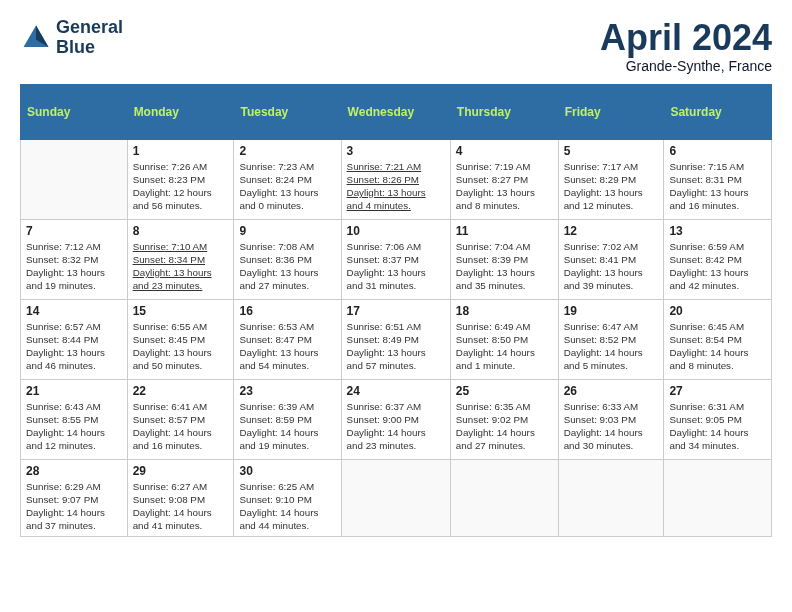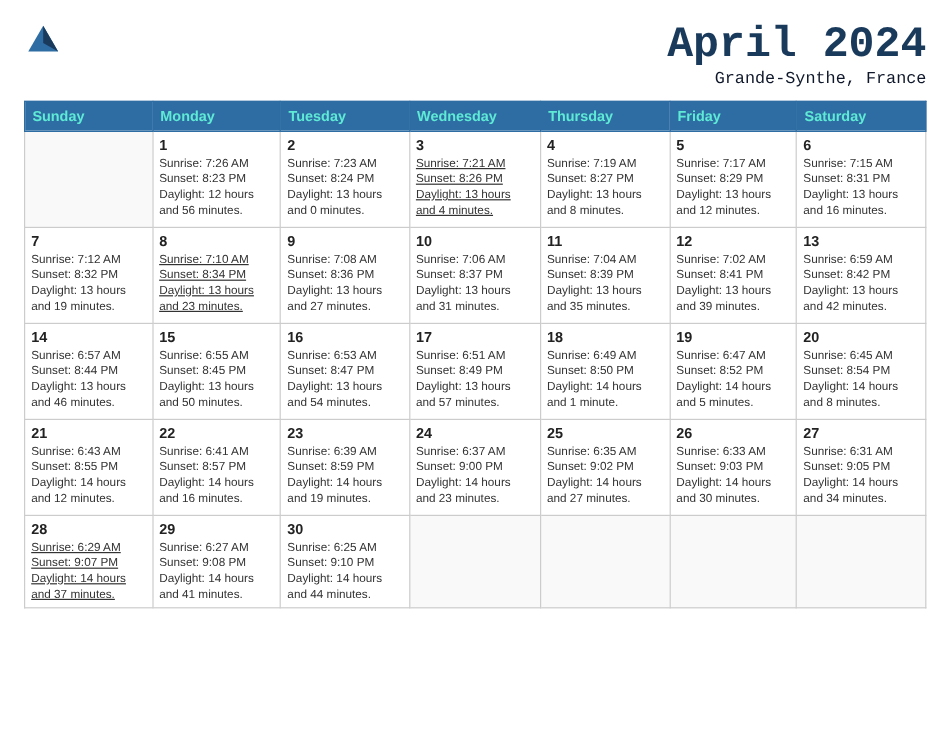--- a/index.html
+++ b/index.html
@@ -35,42 +35,41 @@
     }
     .logo-text span {
       display: block;
     }
     .logo-icon {
       width: 32px;
       height: 32px;
     }
     .title-block {
       text-align: right;
-      font-family: Liberation Mono, monospace;
     }
     .month-title {
       font-size: 36px;
       font-weight: bold;
       color: #1a3a5c;
       line-height: 1.1;
     }
     .subtitle {
       font-size: 14px;
       color: #0f172a;
     }
     .calendar-table {
       width: 100%;
       border-collapse: collapse;
       font-size: 10.5px;
     }
     .calendar-table th {
       background: #2e6da4;
-      color: #5eead4;
+      color: #bef264;
       text-align: left;
-      padding: 5px 6px;
+      padding: 20px 6px;
       font-size: 12px;
       font-weight: bold;
       border: 1px solid #2e6da4;
     }
     .calendar-table td {
       border: 1px solid #ccc;
       vertical-align: top;
       padding: 4px 5px;
       width: 113px;
       height: 80px;
@@ -97,20 +96,24 @@
 </head>
 <body>
 
 <div class="page">
   <div class="header">
     <div class="logo">
       <svg class="logo-icon" viewBox="0 0 36 36" xmlns="http://www.w3.org/2000/svg">
         <polygon points="18,4 32,28 4,28" fill="#2e6da4"></polygon>
         <polygon points="18,4 32,28 18,20" fill="#1a3a5c"></polygon>
       </svg>
+      <div class="logo-text">
+        <span>General</span>
+        <span>Blue</span>
+      </div>
     </div>
     <div class="title-block">
       <div class="month-title">April 2024</div>
       <div class="subtitle">Grande-Synthe, France</div>
     </div>
   </div>
 
   <table class="calendar-table">
     <thead>
       <tr>
@@ -318,21 +321,21 @@
             <div class="day-number">27</div>
             <div class="day-info" style="white-space: pre-line;">Sunrise: 6:31 AM
 Sunset: 9:05 PM
 Daylight: 14 hours
 and 34 minutes.</div>
           </td>
         </tr>
         <tr class="last-row">
           <td>
             <div class="day-number">28</div>
-            <div class="day-info" style="white-space: pre-line; text-decoration: underline;">Sunrise: 6:29 AM
+            <div class="day-info" style="white-space: pre-line;">Sunrise: 6:29 AM
 Sunset: 9:07 PM
 Daylight: 14 hours
 and 37 minutes.</div>
           </td>
           <td>
             <div class="day-number">29</div>
             <div class="day-info" style="white-space: pre-line;">Sunrise: 6:27 AM
 Sunset: 9:08 PM
 Daylight: 14 hours
 and 41 minutes.</div>

